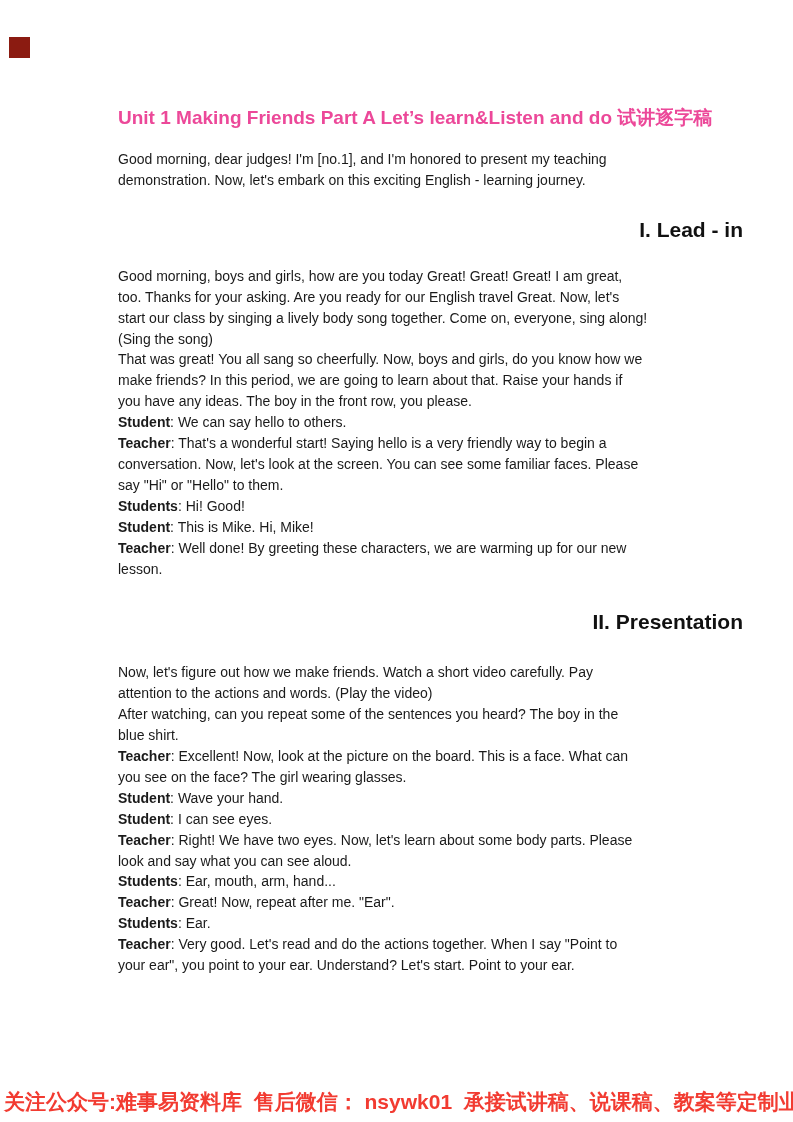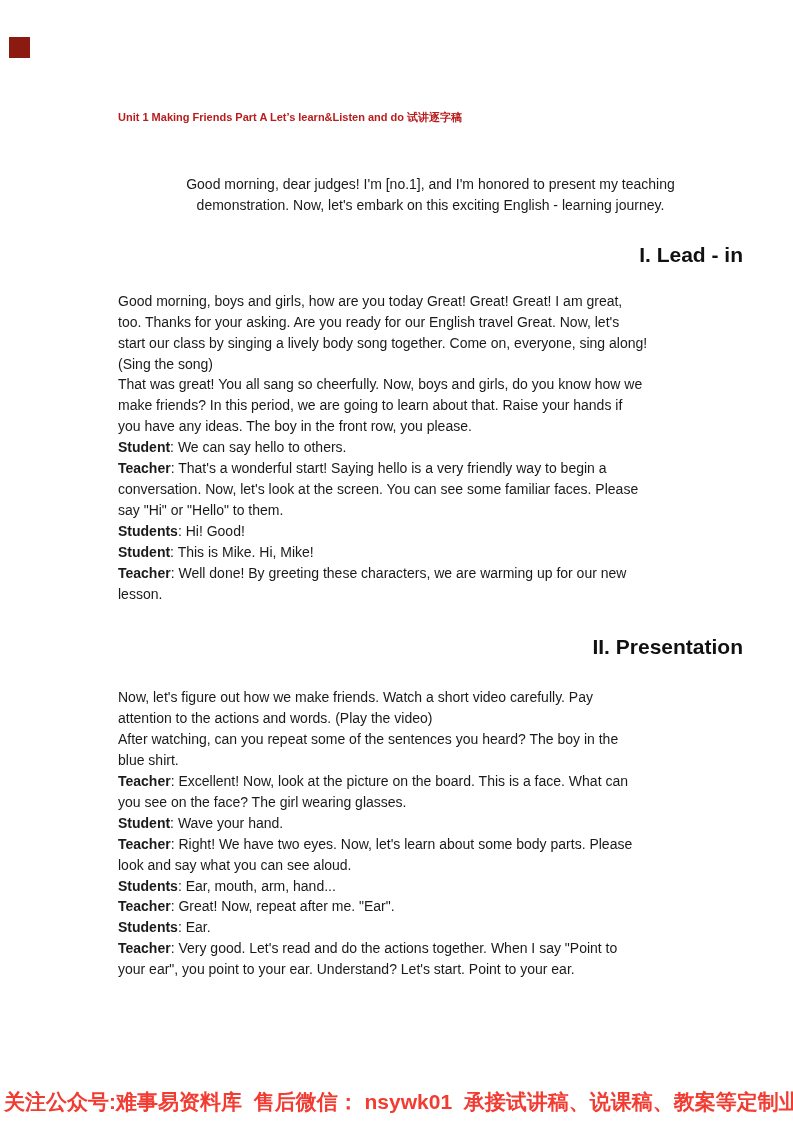--- a/index.html
+++ b/index.html
@@ -13,28 +13,28 @@
   }
   .wm-square{
     position:absolute;left:9px;top:37px;width:21px;height:21px;
     background:#8b1b11;
   }
   .content{
     position:absolute;left:118px;top:0;width:625px;
   }
   .doc-title{
     margin:108px 0 8px 0;
-    font-size:11px;font-weight:bold;line-height:19px;
-    color:#b91c1c;white-space:pre;
+    font-size:19px;font-weight:bold;line-height:19px;
+    color:#ec4899;white-space:pre;
   }
   .body-text{
     font-size:14px;line-height:20.9px;
     margin:0;white-space:pre-line;
   }
-  .intro{margin-top:47px;text-align:center;}
+  .intro{margin-top:22px;}
   .sec-heading{
     font-size:21px;font-weight:bold;line-height:25px;
     margin:0;color:#111;text-align:right;
   }
   .h-lead{margin-top:26px;}
   .h-pres{margin-top:30px;}
   .blk-lead{margin-top:24px;}
   .blk-pres{margin-top:28px;}
   .spk{font-weight:bold;}
   .footer{
@@ -79,20 +79,21 @@
     <h1 class="sec-heading h-pres">II. Presentation</h1>
 
     <p class="body-text blk-pres">Now, let's figure out how we make friends. Watch a short video carefully. Pay
 attention to the actions and words. (Play the video)
 After watching, can you repeat some of the sentences you heard? The boy in the
 blue shirt.</p>
 
     <p class="body-text"><span class="spk">Teacher</span><span>: Excellent! Now, look at the picture on the board. This is a face. What can
 you see on the face? The girl wearing glasses.</span></p>
     <p class="body-text"><span class="spk">Student</span><span>: Wave your hand.</span></p>
+    <p class="body-text"><span class="spk">Student</span><span>: I can see eyes.</span></p>
     <p class="body-text"><span class="spk">Teacher</span><span>: Right! We have two eyes. Now, let's learn about some body parts. Please
 look and say what you can see aloud.</span></p>
     <p class="body-text"><span class="spk">Students</span><span>: Ear, mouth, arm, hand...</span></p>
     <p class="body-text"><span class="spk">Teacher</span><span>: Great! Now, repeat after me. "Ear".</span></p>
     <p class="body-text"><span class="spk">Students</span><span>: Ear.</span></p>
     <p class="body-text"><span class="spk">Teacher</span><span>: Very good. Let's read and do the actions together. When I say "Point to
 your ear", you point to your ear. Understand? Let's start. Point to your ear.</span></p>
 
   </div>
 

